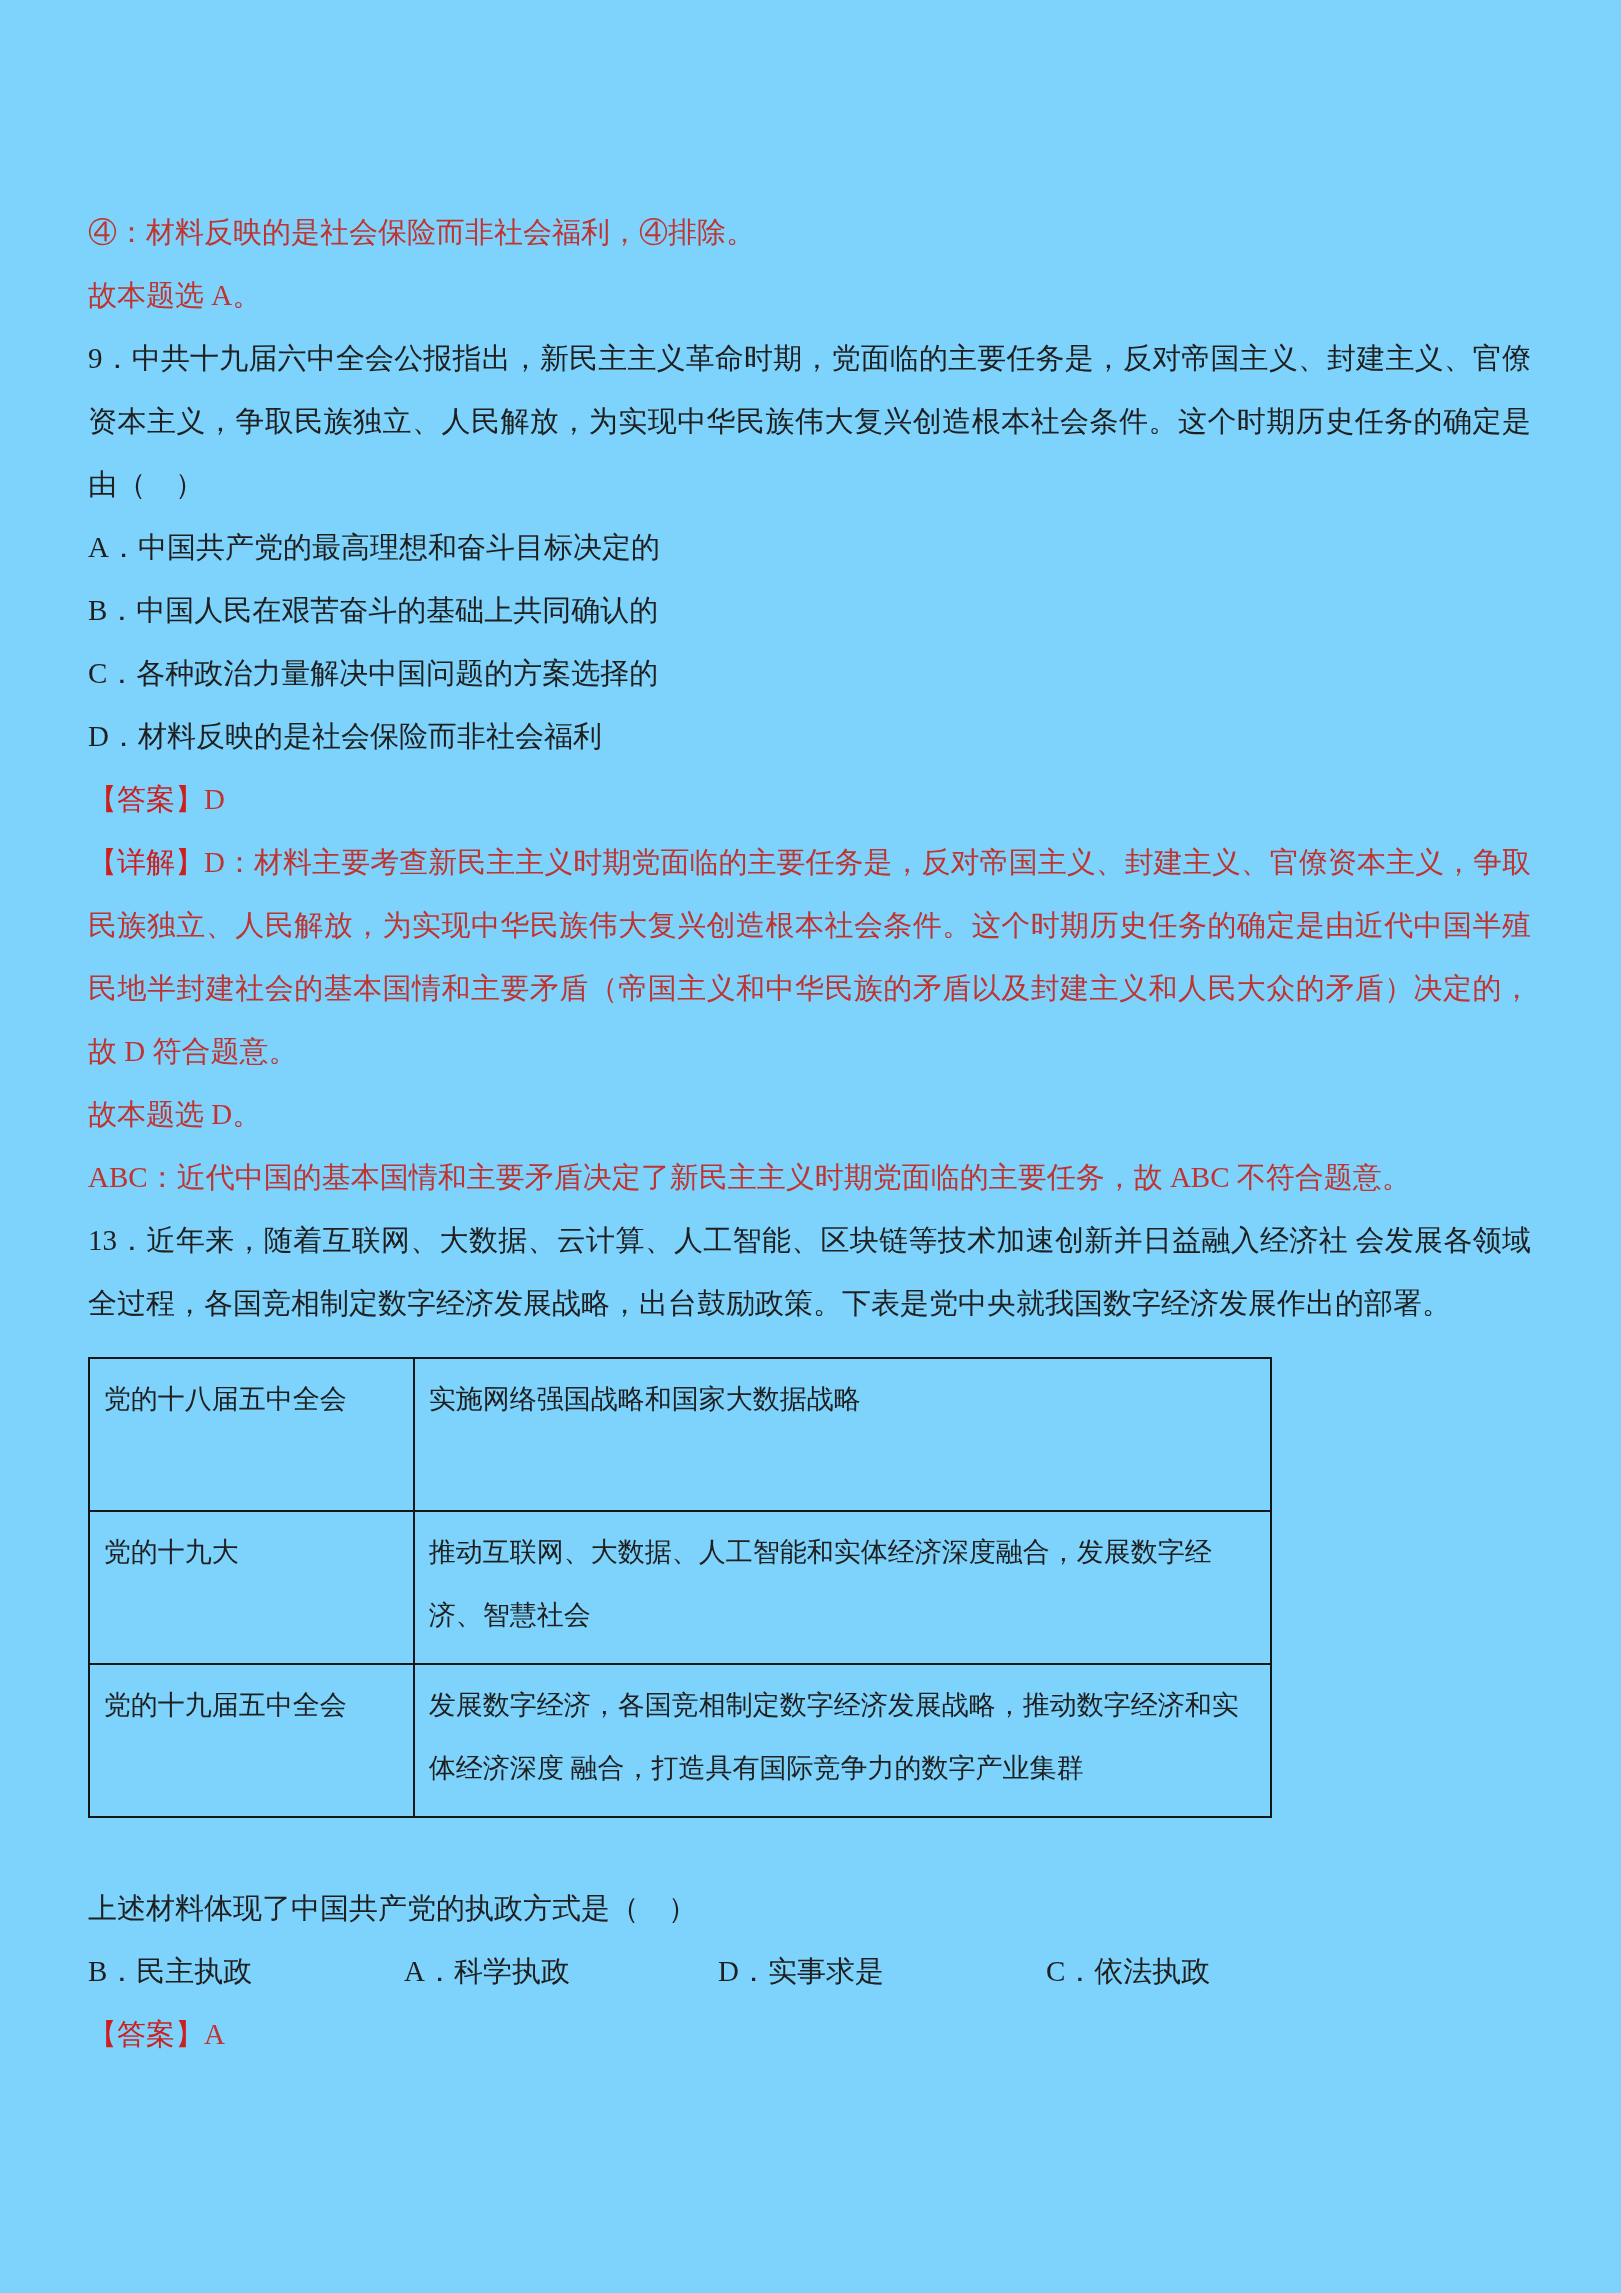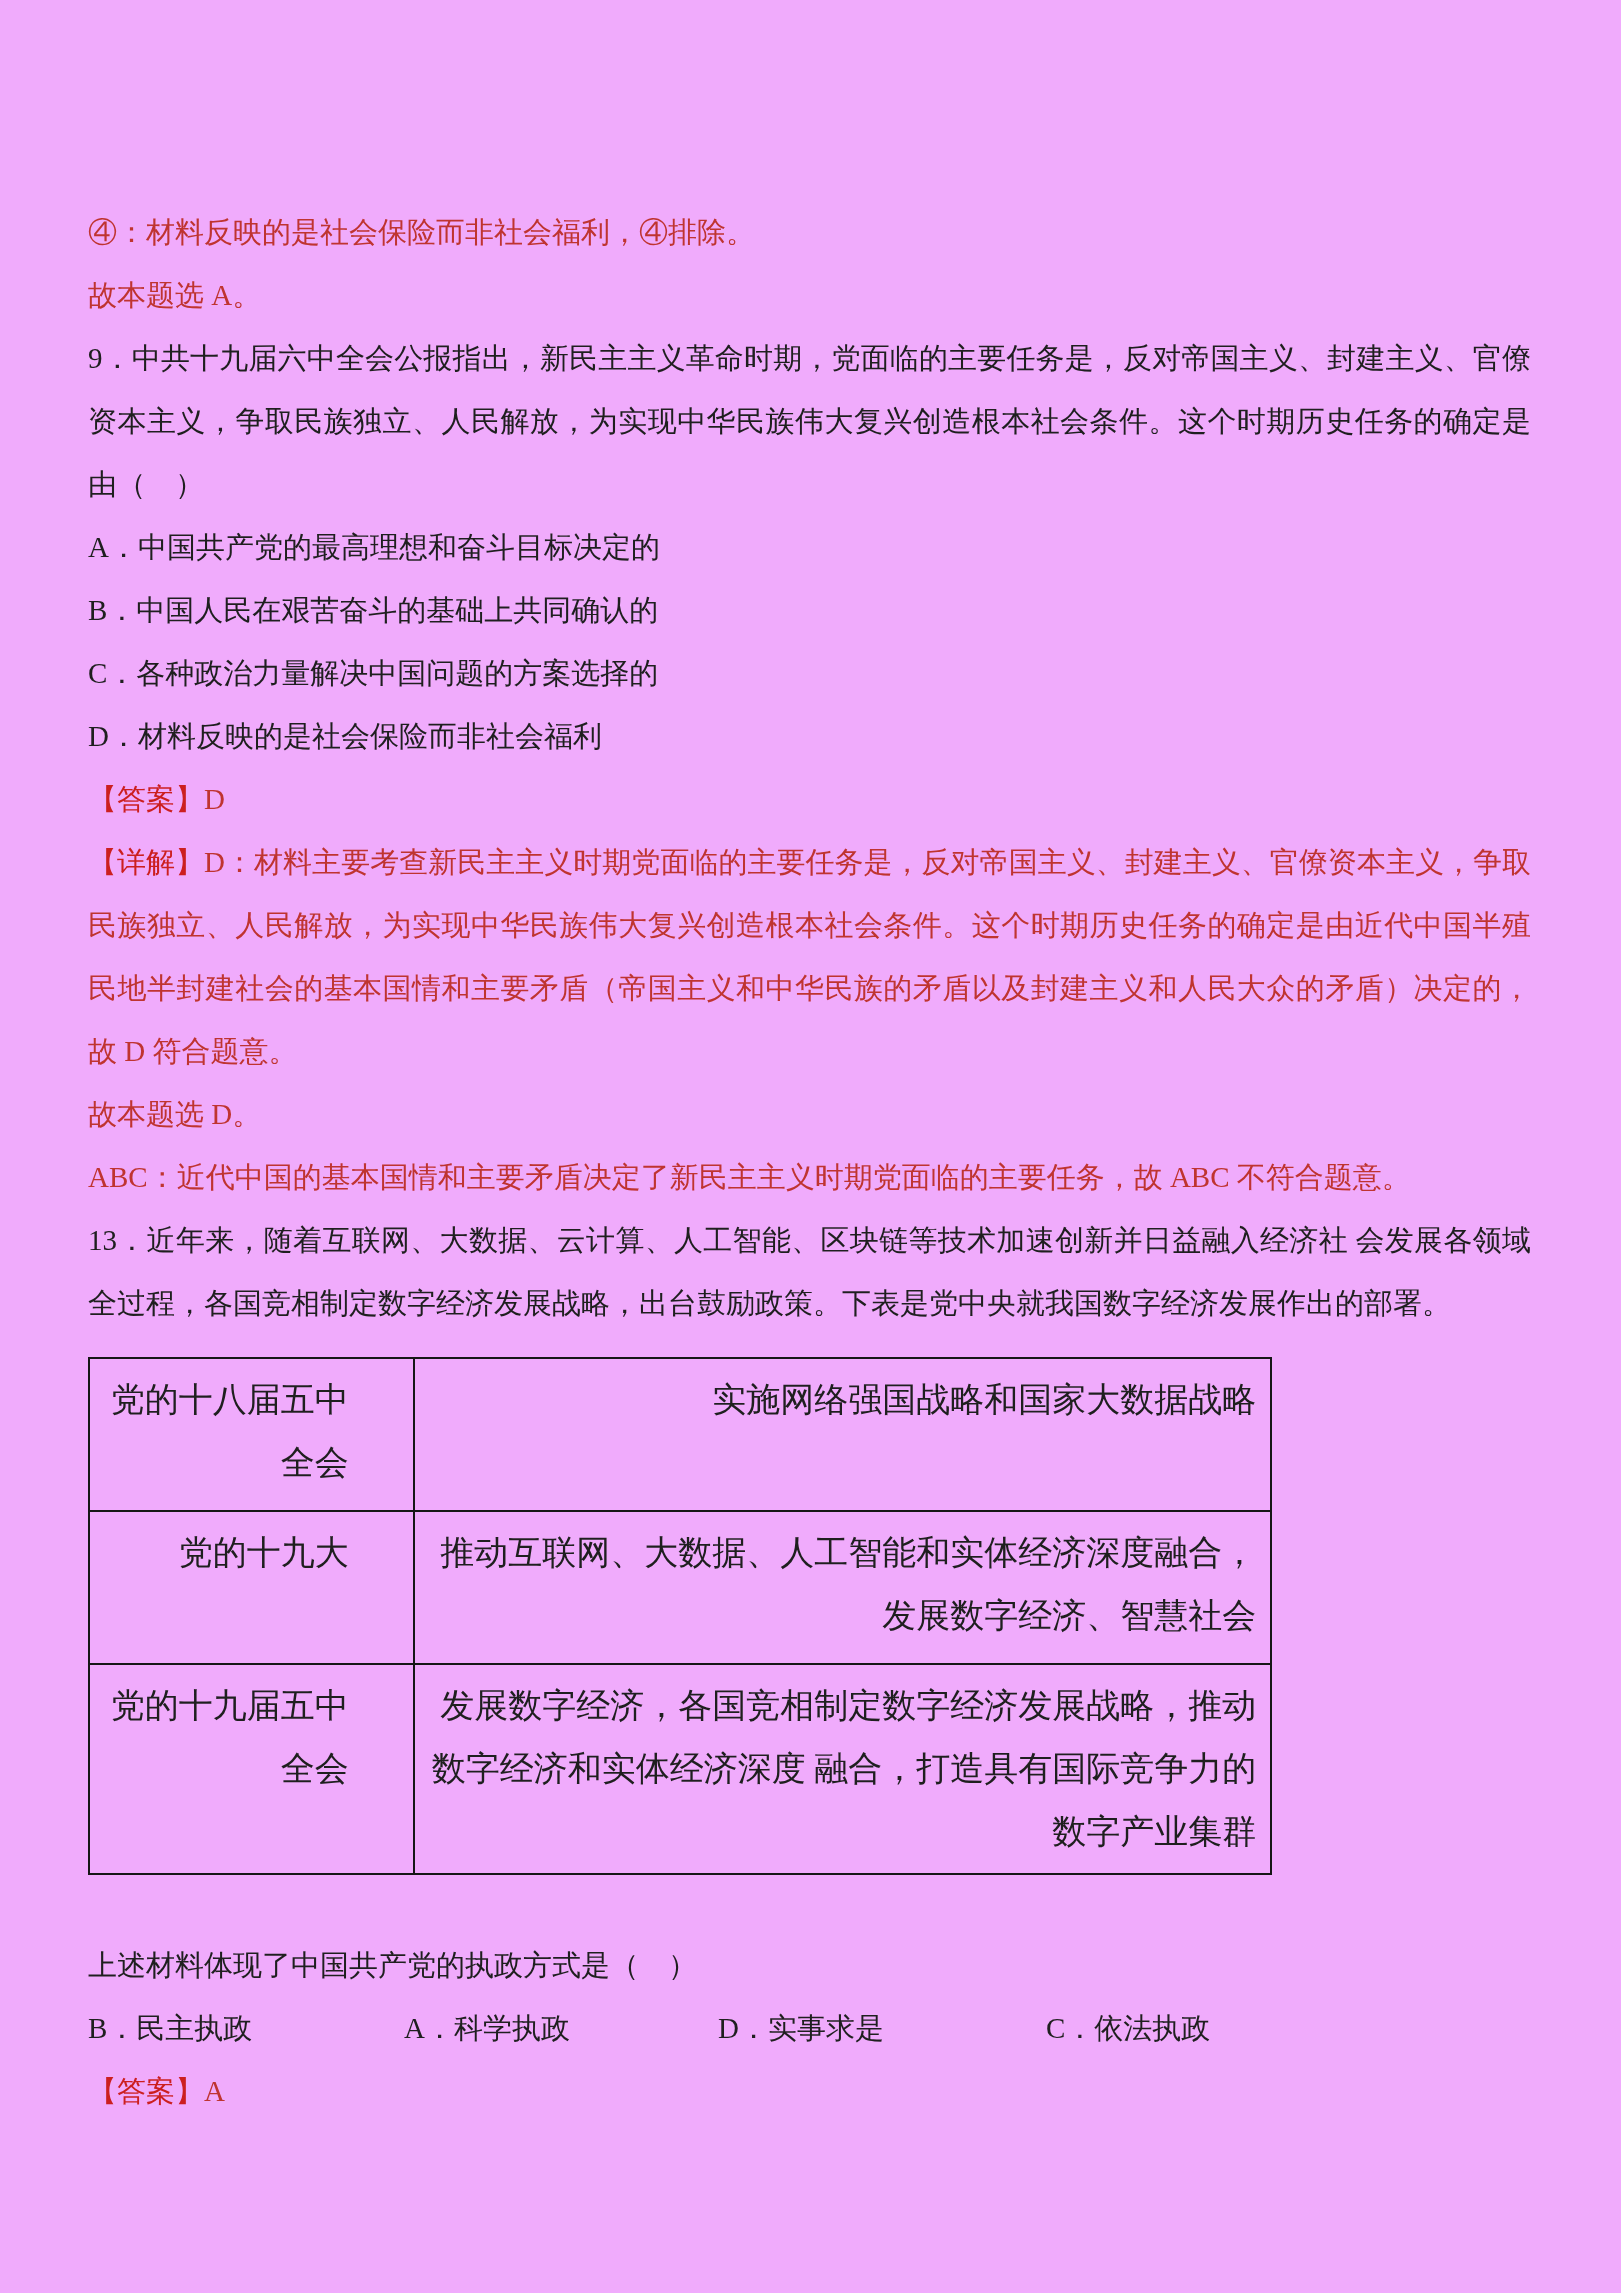--- a/index.html
+++ b/index.html
@@ -4,21 +4,21 @@
 <style>
   html, body {
     margin: 0;
     padding: 0;
     background: #ffffff;
   }
   .page {
     position: relative;
     width: 1621px;
     height: 2294px;
-    background: #f0abfc;
+    background: #7dd3fc;
     font-family: "Liberation Serif", "DejaVu Serif", serif;
     color: #1f1f1f;
     font-size: 29px;
     line-height: 63px;
     overflow: hidden;
   }
   .content {
     padding: 201px 90px 0 88px;
   }
   p {
@@ -38,23 +38,23 @@
     width: 1184px;
     margin: 21.6px 0 59px 0;
   }
   table.deploy td {
     border: 2px solid #161616;
     border-top-width: 2.9px;
     border-bottom-width: 2.9px;
     padding: 9.8px 13.7px;
     height: 153px;
     box-sizing: border-box;
-    font-size: 34px;
+    font-size: 27px;
     line-height: 63px;
-    text-align: right;
+    text-align: left;
     vertical-align: top;
   }
   table.deploy td.col-meeting { width: 325px; }
   table.deploy td.col-meeting .cellw {
     display: block;
     width: 245px;
   }
   td.va-top    { vertical-align: top; }
   td.va-bottom { vertical-align: bottom; }
   

